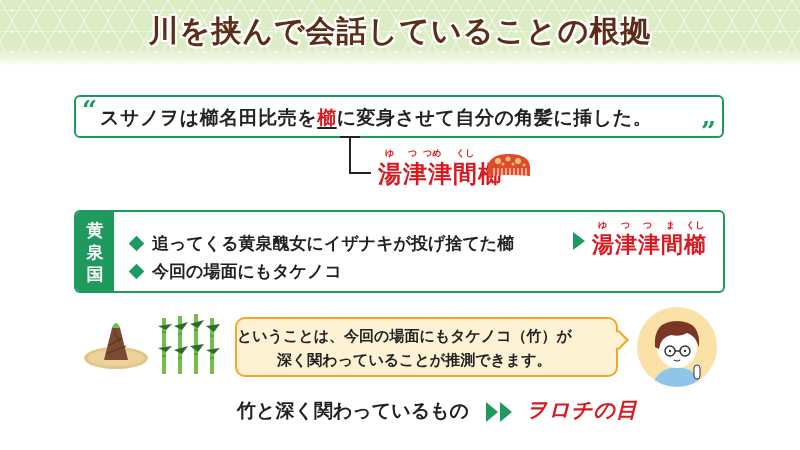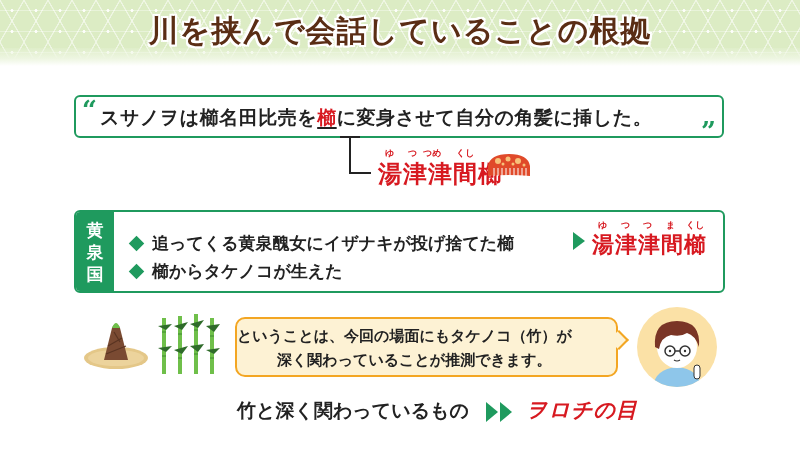--- a/index.html
+++ b/index.html
@@ -155,21 +155,21 @@
   <path d="M4 24 L42 24 L42 29 L4 29 Z" fill="#e04a2a" opacity="0"></path>
 </svg>
 
 <div class="yomi-box">
   <div class="yomi-tag">
     <span>黄</span>
     <span>泉</span>
     <span>国</span>
   </div>
   <div class="yomi-item i1"><span class="diamond"></span><span>追ってくる黄泉醜女にイザナキが投げ捨てた櫛</span></div>
-  <div class="yomi-item i2"><span class="diamond"></span><span>櫛からタケノコが生えた</span></div>
+  <div class="yomi-item i2"><span class="diamond"></span><span>今回の場面にもタケノコ</span></div>
 </div>
 <div class="arrow-tri" style="left:573px; top:232px;"></div>
 <div class="term2">
   <div class="ruby-row">
     <span style="left:6px">ゆ</span>
     <span style="left:29px">つ</span>
     <span style="left:51px">つ</span>
     <span style="left:74px">ま</span>
     <span style="left:94px">くし</span>
   </div>

